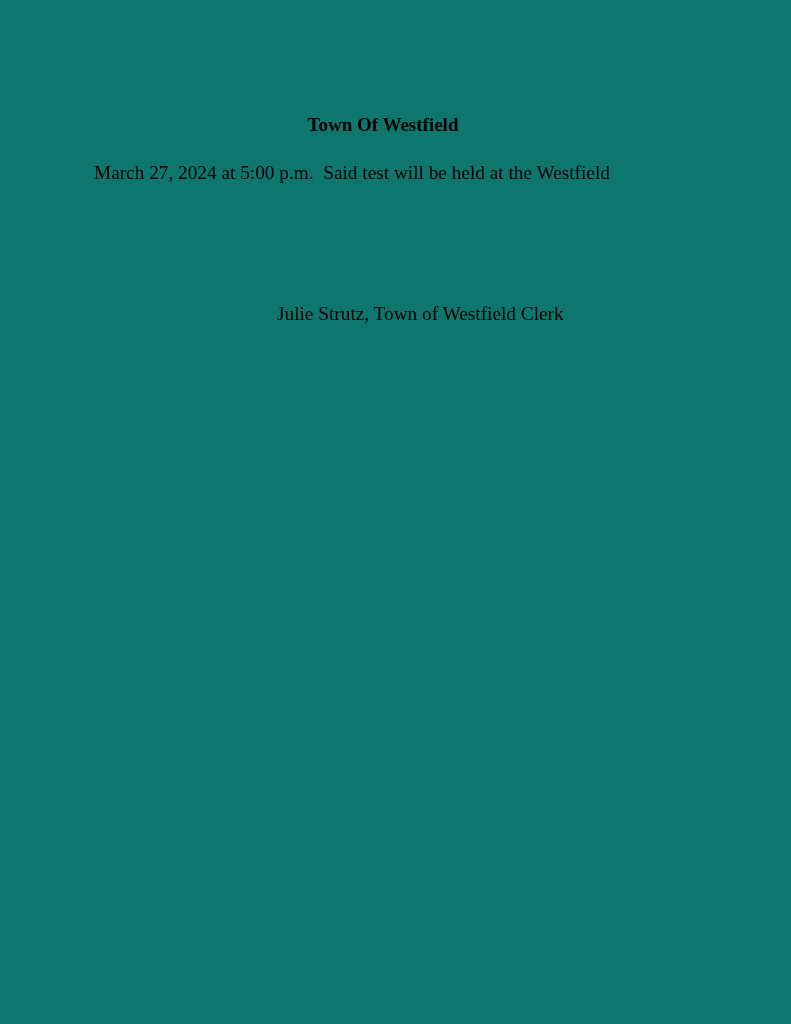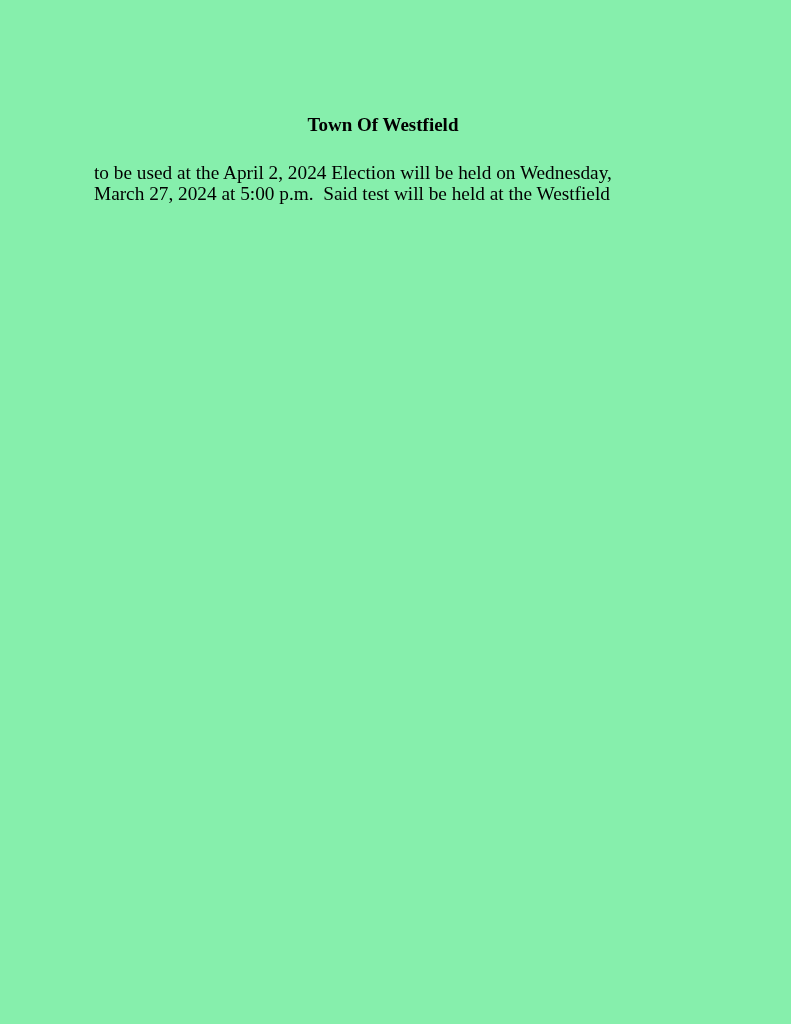--- a/index.html
+++ b/index.html
@@ -12,21 +12,21 @@
       height: 1024px;
       position: relative;
       overflow: hidden;
       font-family: "Liberation Serif", "DejaVu Serif", serif;
       color: #000000;
     }
     .page {
       position: absolute;
       left: 0; top: 0;
       width: 791px; height: 1024px;
-      background: #86efac;
+      background: #0f766e;
     }
     .title {
       position: absolute;
       top: 114px;
       left: 0;
       width: 766px;
       text-align: center;
       font-weight: bold;
       font-size: 19px;
       line-height: 22px;
@@ -55,17 +55,17 @@
       white-space: pre;
     }
   </style>
 </head>
 <body>
 
 <div class="page">
   <h1 class="title">Town Of Westfield</h1>
 
   <p class="body-text">
-    <span class="line">to be used at the April 2, 2024 Election will be held on Wednesday,</span>
     <span class="line">March 27, 2024 at 5:00 p.m.  Said test will be held at the Westfield</span>
   </p>
 
+  <p class="signature">Julie Strutz, Town of Westfield Clerk</p>
 </div>
 
 </body></html>

